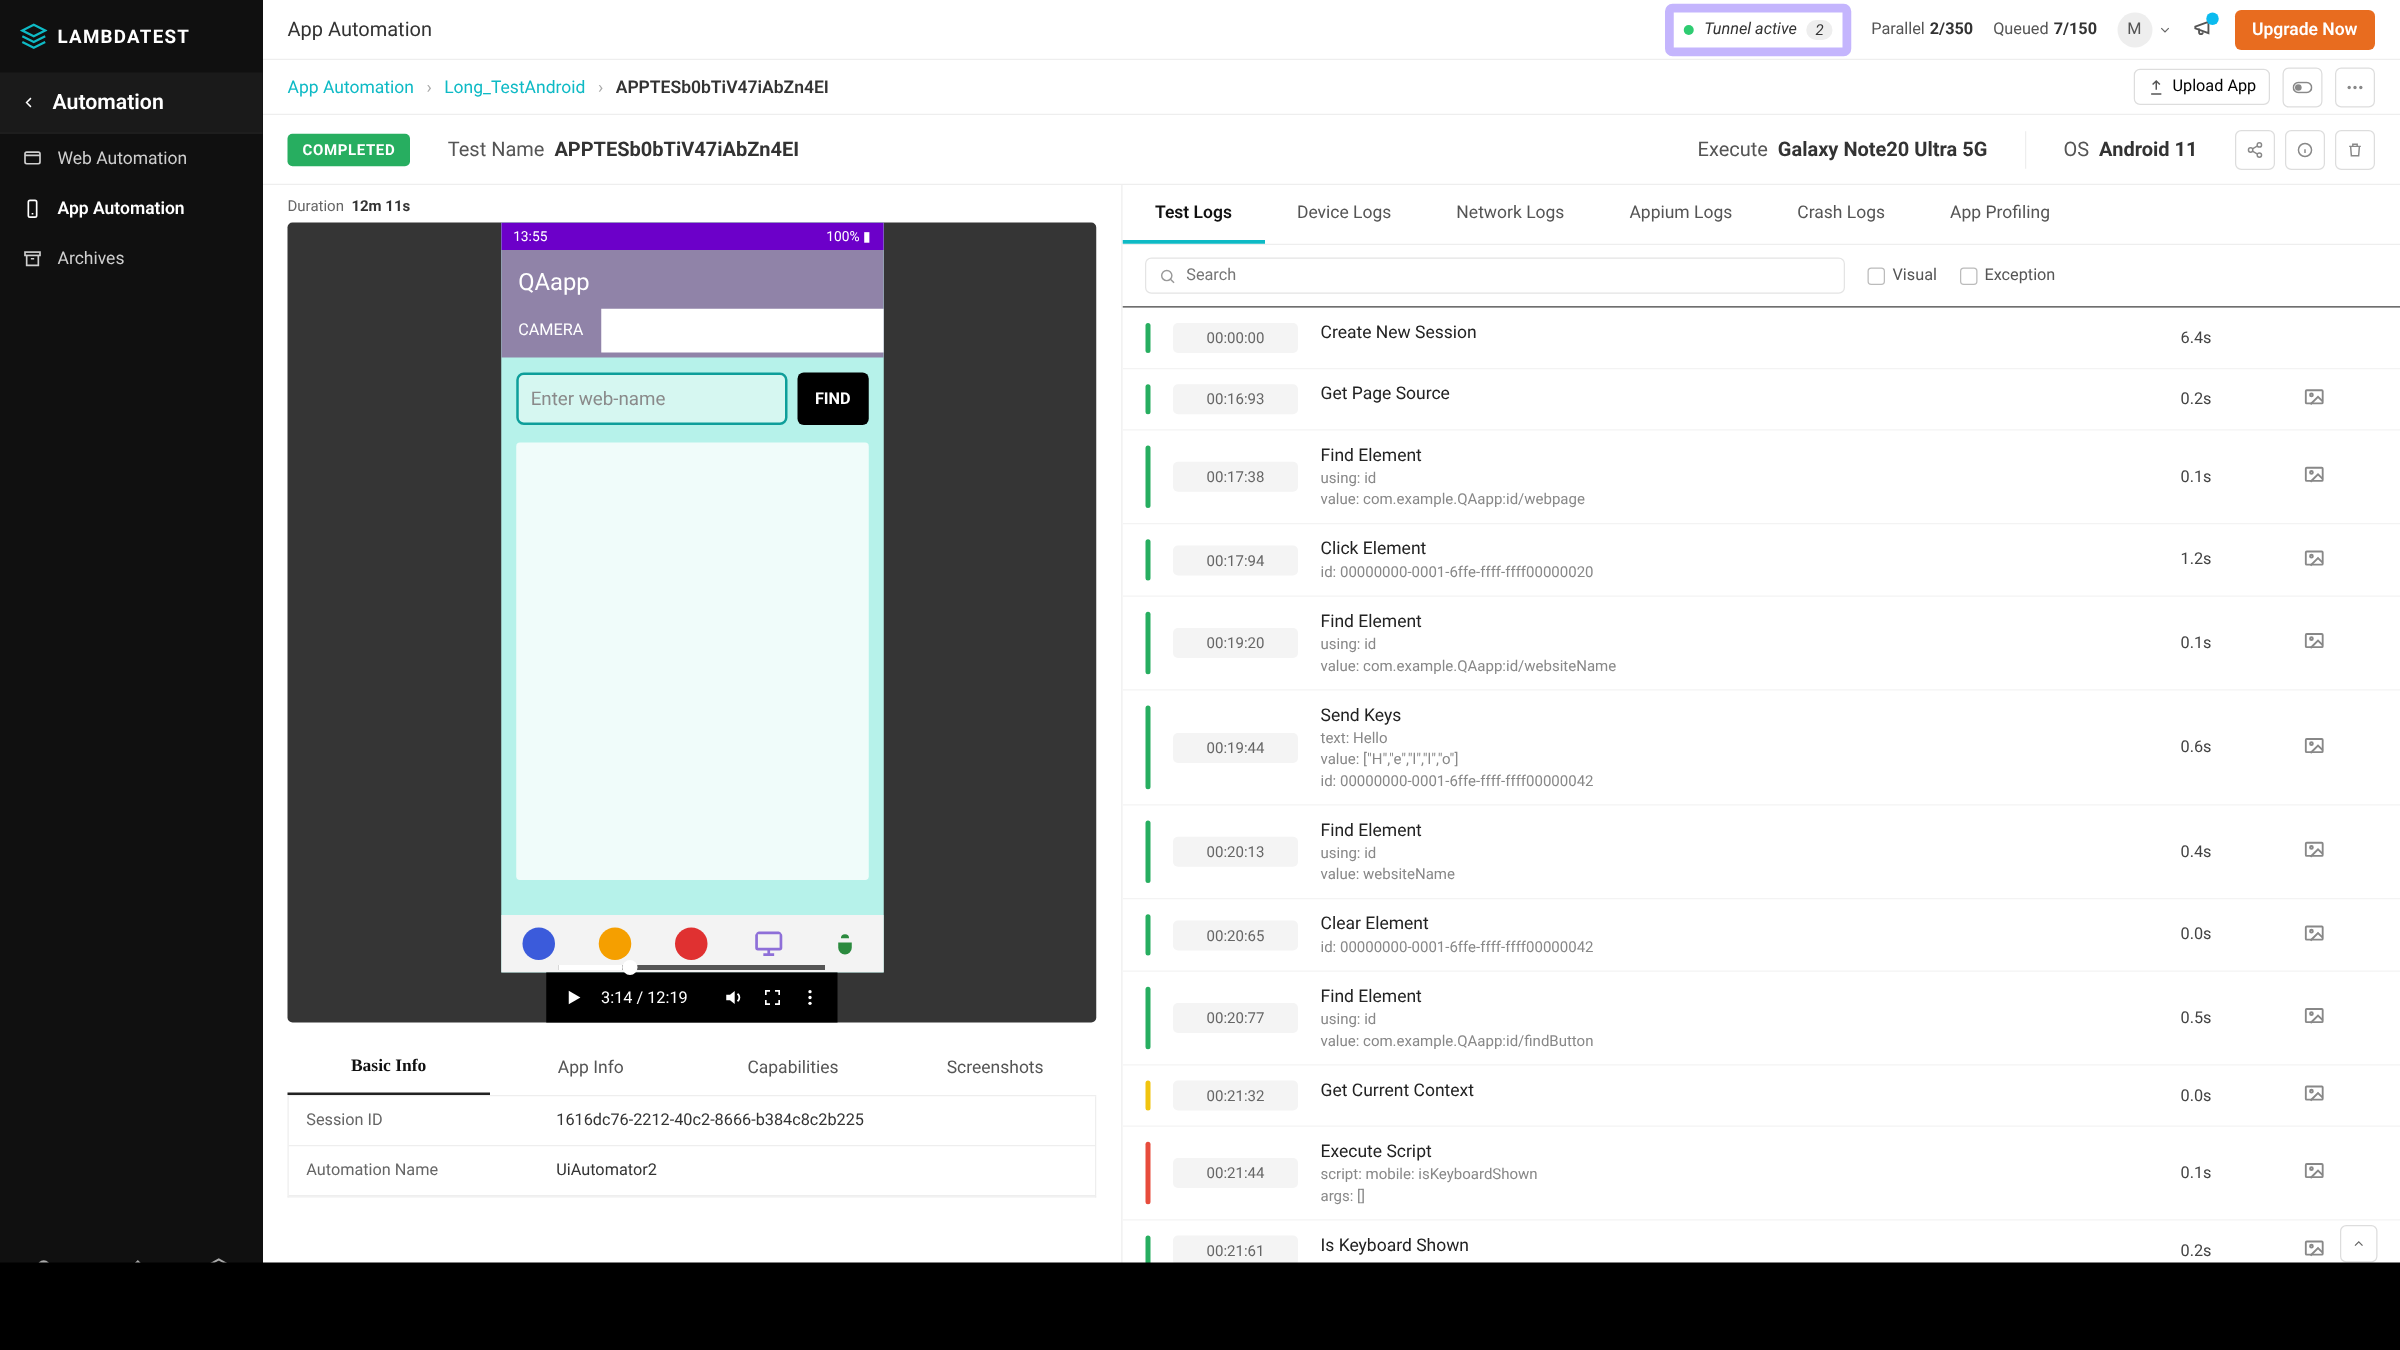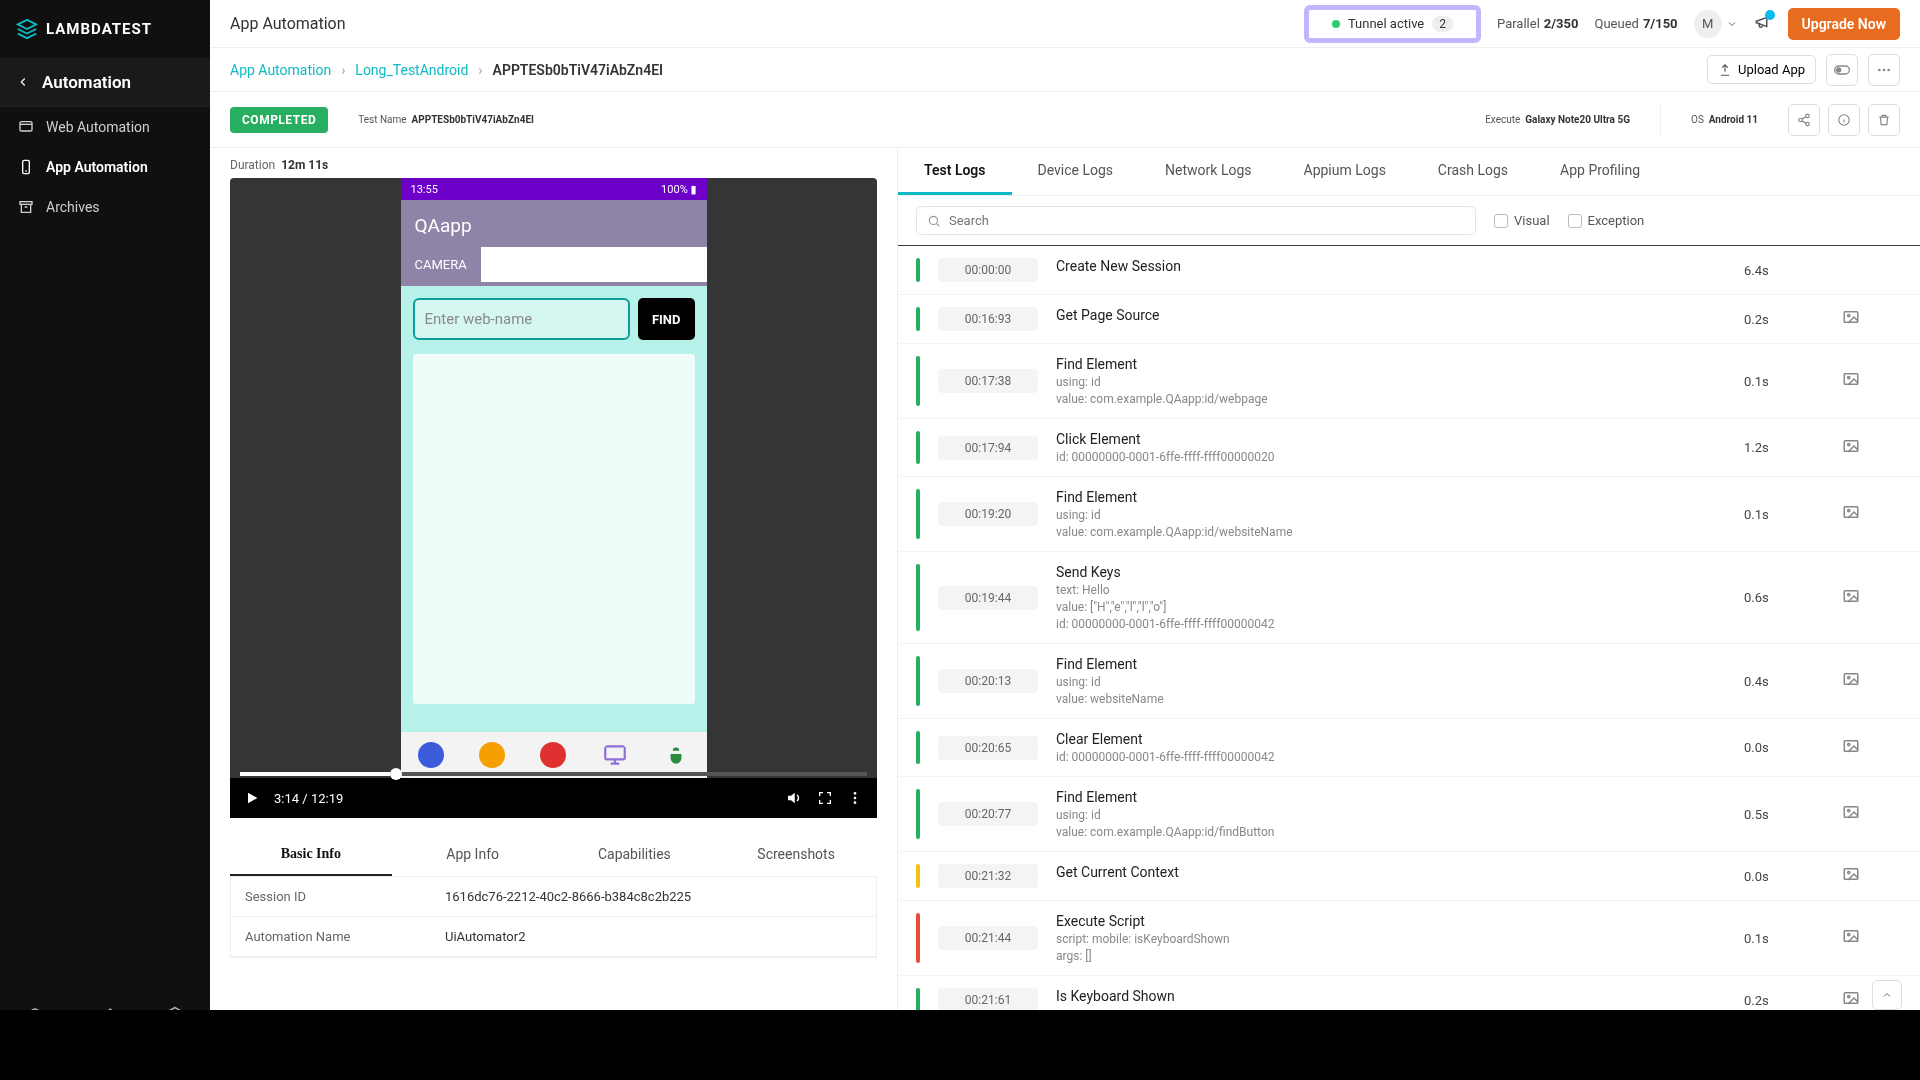--- a/index.html
+++ b/index.html
@@ -18,21 +18,21 @@
 .sb-icons { display:flex; justify-content:space-around; padding:12px 0; }
 .sb-icons svg { width:18px; height:18px; color:#aaa; cursor:pointer; }
 .upgrade-bar { background:#e86c1f; color:#fff; text-align:center; padding:14px 0; font-weight:600; font-size:14px; cursor:pointer; display:flex; align-items:center; justify-content:center; gap:8px;}
 .upgrade-bar svg{width:16px;height:16px;}
 
 
 .main { position:absolute; left:210px; top:0; right:0; height:100%; display:flex; flex-direction:column; }
 .topbar { height:48px; border-bottom:1px solid #eee; display:flex; align-items:center; padding:0 20px; gap:16px; }
 .topbar .title { font-size:16px; color:#333; }
 .topbar-right { margin-left:auto; display:flex; align-items:center; gap:16px; font-size:13px; }
-.tunnel-pill { display:flex; align-items:center; gap:8px; border:5px solid #c4b5fd; border-radius:6px; padding:6px 23px; }
+.tunnel-pill { display:flex; align-items:center; gap:8px; border:7px solid #c4b5fd; border-radius:6px; padding:6px 8px;font-style:italic; }
 .dot-green { width:8px; height:8px; border-radius:50%; background:#2ecc71; display:inline-block; }
 .count-badge { background:#eee; border-radius:10px; padding:1px 7px; font-size:12px; }
 .stat { color:#555; display:flex; gap:4px; align-items:center; }
 .stat b { color:#333; }
 .avatar { width:28px; height:28px; border-radius:50%; background:#eee; display:flex; align-items:center; justify-content:center; font-size:13px; color:#555; }
 .bell { position:relative; }
 .bell .badge { position:absolute; top:-3px; right:-3px; width:10px; height:10px; background:#0bbbef; border-radius:50%; }
 .upgrade-btn { background:#e86c1f; color:#fff; border:none; border-radius:5px; padding:8px 14px; font-weight:600; font-size:14px; cursor:pointer; }
 svg.ic{width:18px;height:18px;}
 
@@ -41,31 +41,31 @@
 .crumb-row a { color:#0ebac5; text-decoration:none; }
 .crumb-row .sep { color:#aaa; }
 .crumb-row .current { color:#333; font-weight:600; }
 .crumb-right { margin-left:auto; display:flex; gap:10px; align-items:center; }
 .btn-outline { border:1px solid #ddd; background:#fff; border-radius:5px; padding:6px 10px; font-size:13px; cursor:pointer; display:flex; align-items:center; gap:6px; }
 .btn-icon{ border:1px solid #ddd; background:#fff; border-radius:5px; width:32px; height:32px; display:flex; align-items:center; justify-content:center; cursor:pointer;}
 
 
 .summary-row { height:56px; border-bottom:1px solid #eee; display:flex; align-items:center; padding:0 20px; gap:30px; }
 .badge-status { background:#27ae60; color:#fff; border-radius:4px; padding:6px 12px; font-size:12px; font-weight:700; letter-spacing:.5px; }
-.kv { font-size:10px; color:#555; }
+.kv { font-size:16px; color:#555; }
 .kv b { color:#333; }
 .divider{width:1px;height:30px;background:#eee;}
 .sum-right{margin-left:auto;display:flex;gap:8px;}
 
 
 .body { flex:1; display:flex; overflow:hidden; }
 .left-pane { width:688px; border-right:1px solid #eee; padding:10px 20px 36px; display:flex; flex-direction:column; overflow:auto; }
 .dur { font-size:12px; color:#666; margin-bottom:6px; }
 .dur b{color:#333;}
-.video-wrap { background:#353535; border-radius:4px; position:relative; width:100%; height:640px; display:flex; flex-direction:column; }
+.video-wrap { background:#353535; border-radius:4px; position:relative; width:100%; height:640px; display:flex; flex-direction:column;align-items:center; }
 .phone-area { flex:1; display:flex; align-items:center; justify-content:center; }
 .phone { width:306px; height:600px; background:#b6f2ea; position:relative; overflow:hidden;}
 .ph-status { height:22px; background:#6c00c9; color:#fff; font-size:11px; display:flex; align-items:center; padding:0 10px; justify-content:space-between;}
 .ph-appbar { height:86px; background:#9083a8;}
 .ph-appbar .name{ color:#fff; font-size:19px; padding:14px 14px 10px;}
 .ph-tabs { display:flex; }
 .ph-tab { padding:10px 14px; font-size:13px; color:#fff; }
 .ph-tab.inactive{ background:#fff;color:#fff; flex:1}
 .ph-body { padding:12px; }
 .ph-input-row{ display:flex; gap:8px;}

